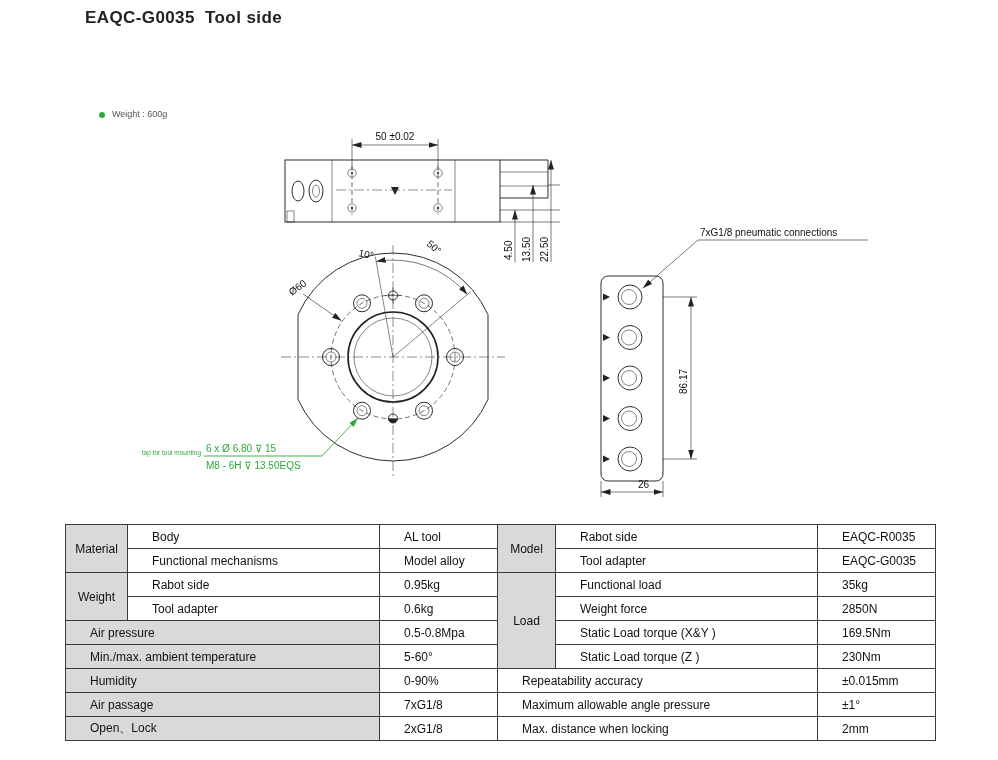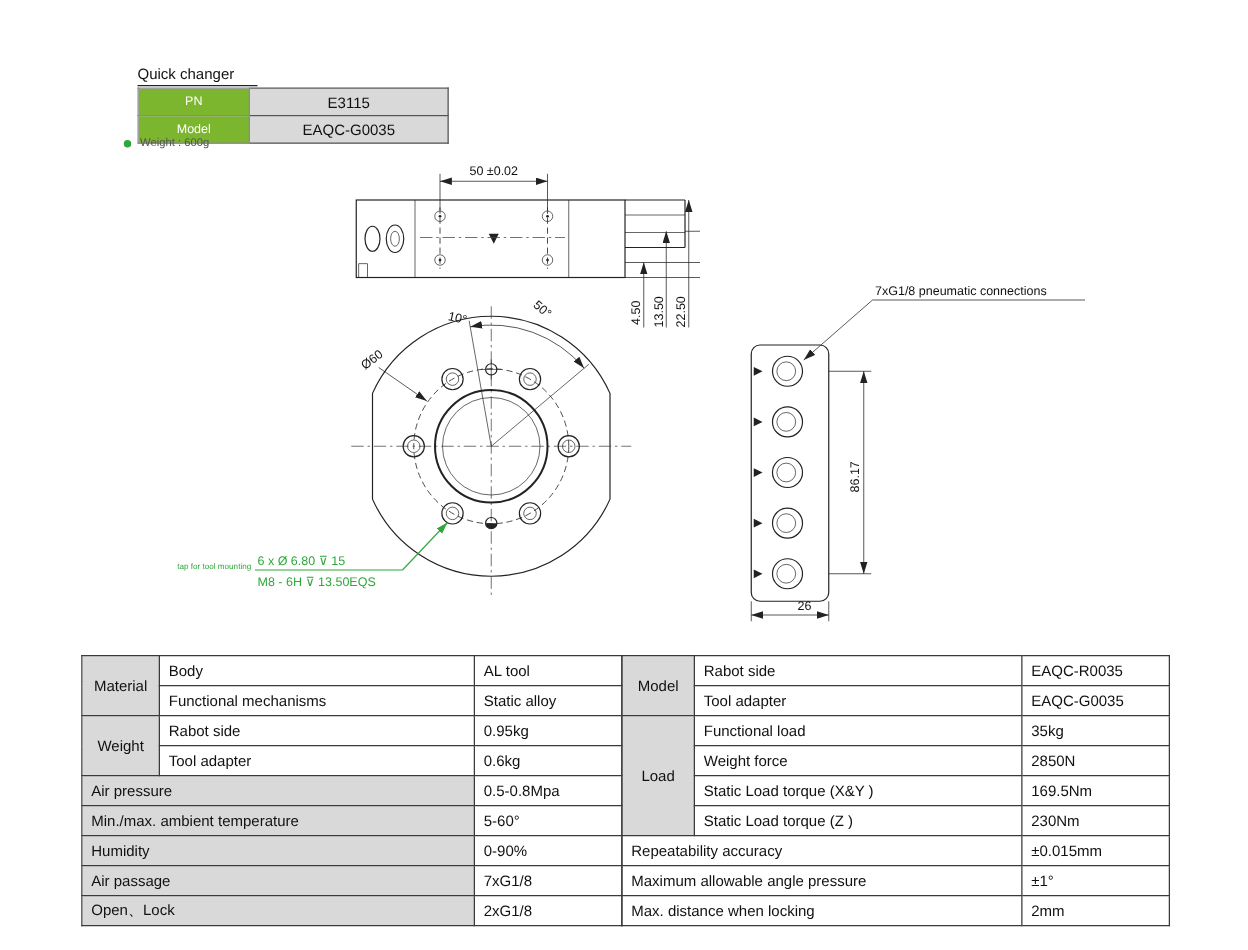--- a/index.html
+++ b/index.html
@@ -36,49 +36,35 @@
   .thin{stroke:#222;stroke-width:0.55;fill:none;}
   .cl{stroke:#444;stroke-width:0.6;fill:none;stroke-dasharray:10 3 2 3;}
   .dash{stroke:#333;stroke-width:0.7;fill:none;stroke-dasharray:5 3;}
   .dim{stroke:#222;stroke-width:0.6;fill:none;}
   .grn-ln{stroke:var(--annotation-green,#2ea83a);stroke-width:0.9;fill:none;}
   text.dim-t{font-size:10px;fill:#111;}
   text.grn-t{font-size:10px;fill:var(--annotation-green,#2ea83a);}
   text.grn-s{font-size:6.5px;fill:var(--annotation-green,#2ea83a);}
   
   .spec{position:absolute;border-collapse:collapse;table-layout:fixed;font-size:12px;color:#111;}
-  .spec td{border:1px solid #3a3a3a;height:23px;padding:0 7px;overflow:hidden;white-space:nowrap;background:#fff;}
+  .spec td{border:1px solid #3a3a3a;height:23px;padding:0 24px;overflow:hidden;white-space:nowrap;background:#fff;}
   .spec td.group{background:var(--table-gray,#d9d9d9);text-align:center;padding:0 0;}
   .spec td.glabel{background:var(--table-gray,#d9d9d9);}
   .spec.left{left:65px;top:524px;width:432px;}
   .spec.right{left:497px;top:524px;width:438px;}
   .spec.left  col.c-group{width:62px;}  .spec.left  col.c-param{width:252px;} .spec.left  col.c-val{width:118px;}
   .spec.right col.c-group{width:58px;}  .spec.right col.c-param{width:262px;} .spec.right col.c-val{width:118px;}
 </style>
 </head>
 <body>
 
 <div class="page">
 
-
-  <div class="qc-card">
-    <div class="qc-header">Quick changer</div>
-    <table class="qc-table">
-      <tbody>
-        <tr>
-          <td class="qc-label">PN</td>
-          <td class="qc-value">E3115</td>
-        </tr>
-        <tr>
-          <td class="qc-label">Model</td>
-          <td class="qc-value">EAQC-G0035</td>
-        </tr>
-      </tbody>
-    </table>
-  </div>
+  <h1 class="title">EAQC-G0035  Tool side</h1>
+
 
   <div class="weight-note">
     <span class="dot"></span><span>Weight : 600g</span>
   </div>
 
   <svg class="drawing" width="998" height="760" viewBox="0 0 998 760">
     <defs>
       <marker id="arr" markerUnits="userSpaceOnUse" markerWidth="11" markerHeight="7" refX="9.5" refY="3" orient="auto-start-reverse">
         <path d="M0,0 L9.5,3 L0,6 Z" fill="#222"></path>
       </marker>
@@ -221,21 +207,21 @@
         <col class="c-val">
       </colgroup>
     <tbody>
       <tr>
         <td class="group" rowspan="2">Material</td>
         <td>Body</td>
         <td>AL tool</td>
       </tr>
       <tr>
         <td>Functional mechanisms</td>
-        <td>Static alloy</td>
+        <td>Model alloy</td>
       </tr>
       <tr>
         <td class="group" rowspan="2">Weight</td>
         <td>Rabot side</td>
         <td>0.95kg</td>
       </tr>
       <tr>
         <td>Tool adapter</td>
         <td>0.6kg</td>
       </tr>

